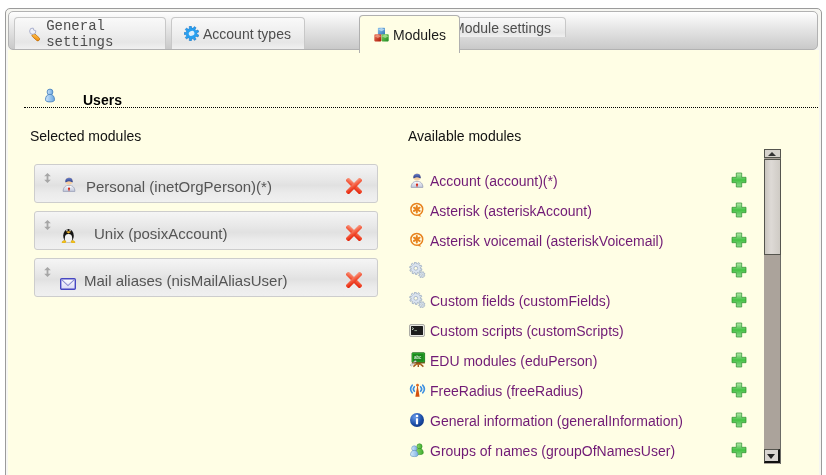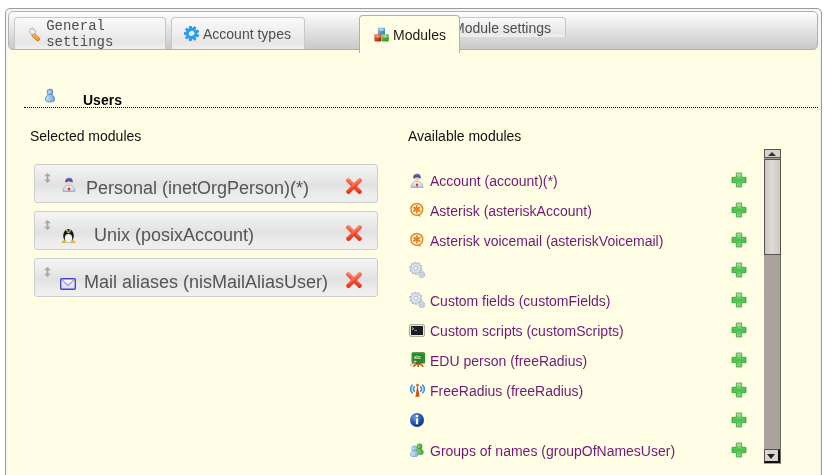--- a/index.html
+++ b/index.html
@@ -30,21 +30,21 @@
 #utxt { left:61px; top:92px; font-size:14px; font-weight:bold; color:#000;margin-left:22px; }
 #udot { left:24px; top:97px; width:794px; height:11px; border-bottom:1px dotted #000; }
 #lsel { left:30px; top:128px; font-size:14px; color:#111; }
 #lav  { left:408px; top:128px; font-size:14px; color:#111; }
 
 .srow { position:absolute; left:34px; width:344px; height:39px;
   border:1px solid #cdcdcd; border-radius:3px;
   background:linear-gradient(180deg,#f5f5f5 0%,#e8e8e8 38%,#e1e1e1 55%,#ebebeb 75%,#f0f0f0 100%); }
 .srow .grip { position:absolute; left:9px; top:8px; }
 .srow .micon { position:absolute; top:11px; }
-.srow .mtxt { position:absolute; top:13px; font-size:18px; color:#555; white-space:nowrap; }
+.srow .mtxt { position:absolute; top:13px; font-size:15px; color:#555; white-space:nowrap; }
 .srow .del { position:absolute; left:311px; top:13px; }
 
 .arow { position:absolute; left:401px; height:30px; width:360px; }
 .arow .aicon { position:absolute; left:8px; top:7px; }
 .arow .atxt { position:absolute; left:29px; top:8px; font-size:14px; color:#701a75; white-space:nowrap; }
 .plus { position:absolute; left:731px; }
 
 #sbtrack { left:764px; top:149px; width:17px; height:315px; background:#aba39b; border-right:1px solid #6b6b66;}
 #sbup { left:764px; top:149px; width:17px; height:9px; background:#d6d2cc; border:1px solid #55554e; }
 #sbthumb { left:764px; top:159px; width:17px; height:96px; background:linear-gradient(90deg,#c9c5bf,#dedad6 40%,#cfcbc5); border:1px solid #55554e; }
@@ -306,21 +306,21 @@
 <div class="arow" style="top:345px">
   <svg class="aicon" width="17" height="16" viewBox="0 0 17 16">
       <rect x="3" y="0.8" width="12.6" height="9.8" rx="0.6" fill="#1d8a1d" stroke="#0f5a0f" stroke-width="0.8"></rect>
       <rect x="3.6" y="1.4" width="11.4" height="8.6" fill="none" stroke="#2fae2f" stroke-width="0.8"></rect>
       <text x="5" y="6.5" font-size="4.6" fill="#fff" font-family="Liberation Sans">abc</text>
       <path d="M9 10.6 L4.4 14.6 M9.6 10.6 L14.4 14.6 M9.3 10.6 V 15" stroke="#a05a1e" stroke-width="1.4"></path>
       <path d="M5.5 12.4 h7.6" stroke="#b8702e" stroke-width="1.1"></path>
       <path d="M1 13.2 L6.2 8.4 l1.4 0.8 -5.2 4.8 z" fill="#e8e8ea" stroke="#8a8a96" stroke-width="0.5"></path>
       <path d="M16 10.9 h-13" stroke="#7a4a16" stroke-width="1"></path>
     </svg>
-  <div class="atxt">EDU person (freeRadius)</div>
+  <div class="atxt">EDU modules (eduPerson)</div>
 </div>
 <svg class="plus abs" style="top:352px" width="16" height="16" viewBox="0 0 16 16">
     <path d="M5.3 1 h5.4 v4.3 h4.3 v5.4 h-4.3 v4.3 h-5.4 v-4.3 h-4.3 v-5.4 h4.3 z" fill="url(#plg)" stroke="#2c8f2c" stroke-width="0.7"></path>
   </svg>
 
 <div class="arow" style="top:375px">
   <svg class="aicon" width="17" height="16" viewBox="0 0 17 16">
       <g fill="none" stroke="#3d8fe0" stroke-width="1.6" stroke-linecap="round">
         <path d="M3.2 3.2 a5.9 5.9 0 0 0 0 7.6"></path>
         <path d="M5.4 4.7 a3.3 3.3 0 0 0 0 4.6"></path>
@@ -342,20 +342,21 @@
         <radialGradient id="ig" cx="0.35" cy="0.3" r="0.9">
           <stop offset="0" stop-color="#6699e8"></stop>
           <stop offset="0.55" stop-color="#1c4ea8"></stop>
           <stop offset="1" stop-color="#0a2a70"></stop>
         </radialGradient>
       </defs>
       <circle cx="8" cy="8" r="7" fill="url(#ig)"></circle>
       <rect x="6.9" y="6.3" width="2.2" height="6" fill="#fff"></rect>
       <circle cx="8" cy="4" r="1.3" fill="#fff"></circle>
     </svg>
+  <div class="atxt">General information (generalInformation)</div>
 </div>
 <svg class="plus abs" style="top:412px" width="16" height="16" viewBox="0 0 16 16">
     <path d="M5.3 1 h5.4 v4.3 h4.3 v5.4 h-4.3 v4.3 h-5.4 v-4.3 h-4.3 v-5.4 h4.3 z" fill="url(#plg)" stroke="#2c8f2c" stroke-width="0.7"></path>
   </svg>
 
 <div class="arow" style="top:435px">
   <svg class="aicon" width="16" height="16" viewBox="0 0 16 16">
       <defs>
         <linearGradient id="gg" x1="0" y1="0" x2="1" y2="0">
           <stop offset="0" stop-color="#8fd86f"></stop>

